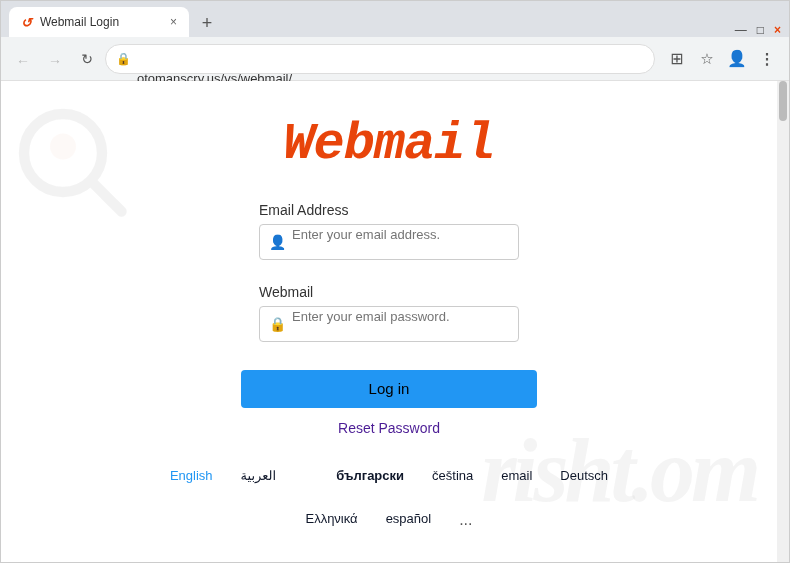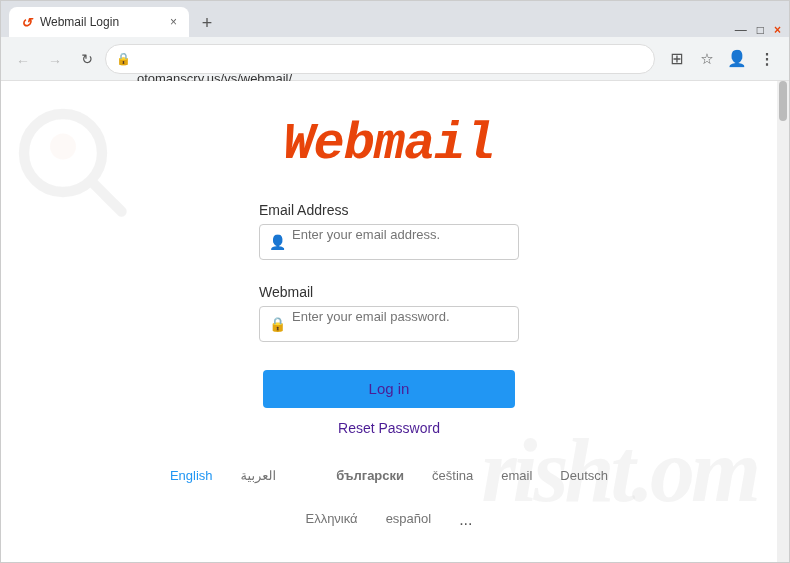--- a/index.html
+++ b/index.html
@@ -260,24 +260,24 @@
       border: 1px solid #ccc;
       border-radius: 4px;
       padding: 0 10px 15px 32px;
       font-size: 13px;
       color: #999;
       outline: none;
       background: #fff;
     }
 
     .login-btn {
-      width: 252px;
+      width: 296px;
       height: 38px;
       background: #2196f3;
-      color: #4c1d95;
+      color: #000000;
       border: none;
       border-radius: 4px;
       font-size: 15px;
       cursor: pointer;
       margin-top: 4px;
       margin-bottom: 12px;
     }
 
     .reset-link {
       font-size: 14px;
@@ -291,21 +291,21 @@
       display: flex;
       gap: 28px;
       flex-wrap: wrap;
       justify-content: center;
       width: 500px;
       margin-top: 8px;
     }
 
     .lang-item {
       font-size: 13px;
-      color: #737373;
+      color: #0f172a;
       cursor: pointer;
     }
 
     .lang-item.active {
       color: #2196f3;
       font-weight: normal;
     }
 
     .lang-item.bold {
       font-weight: bold;

